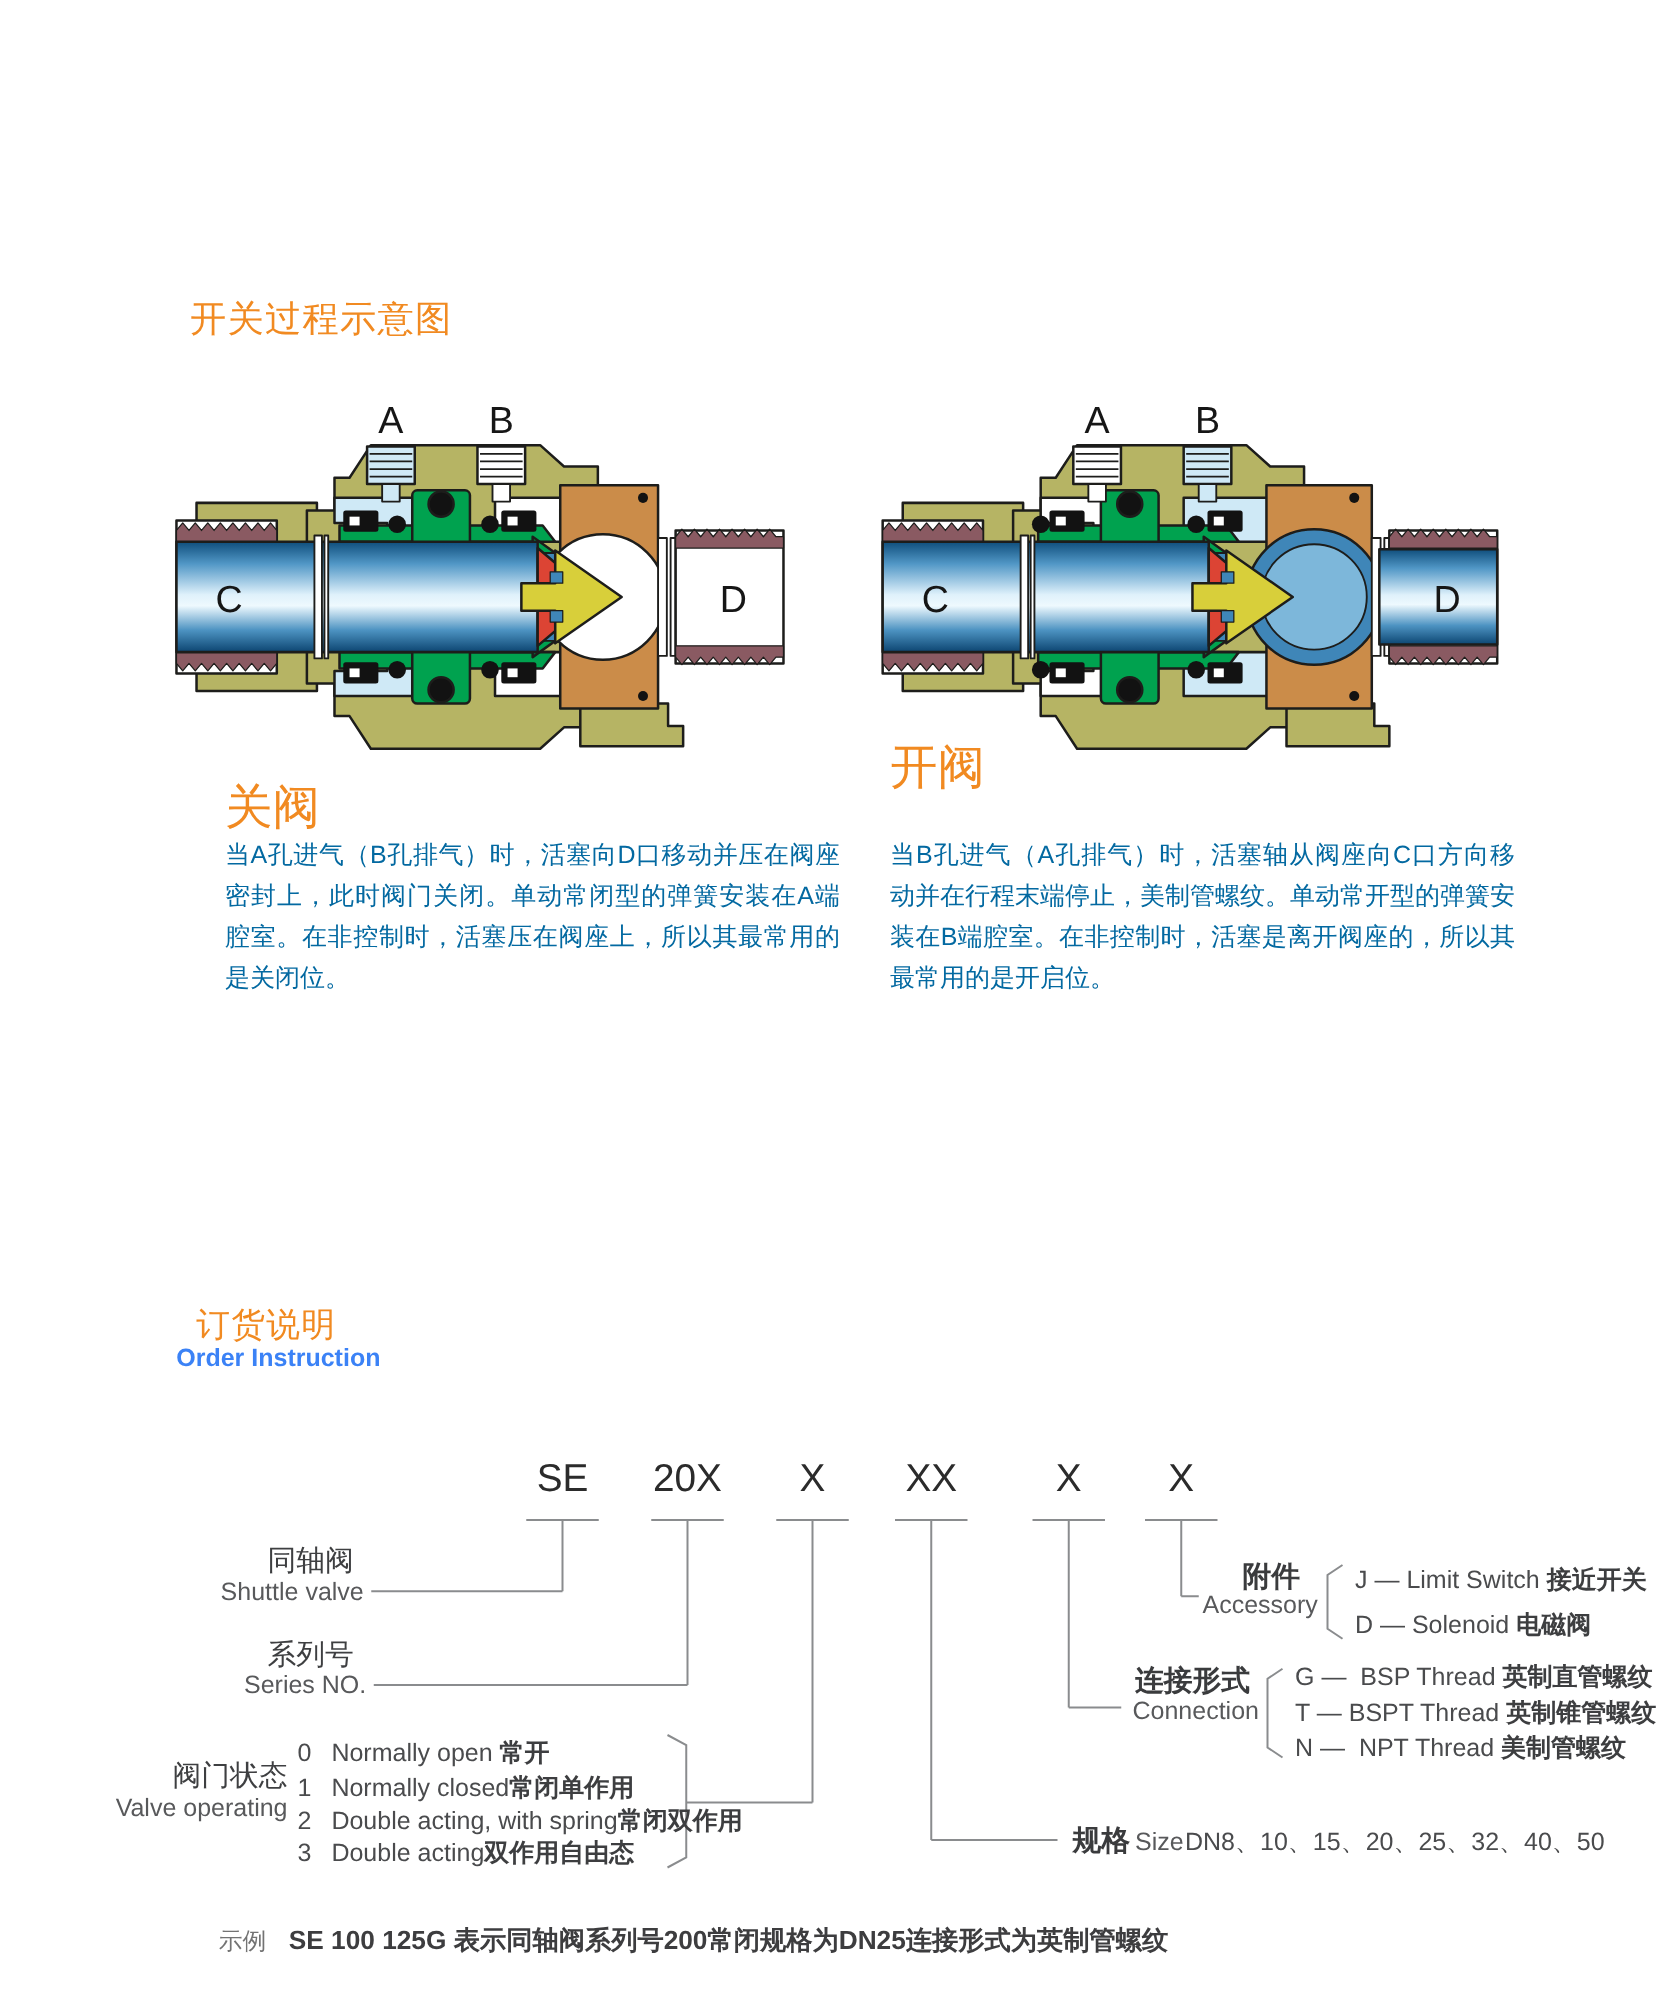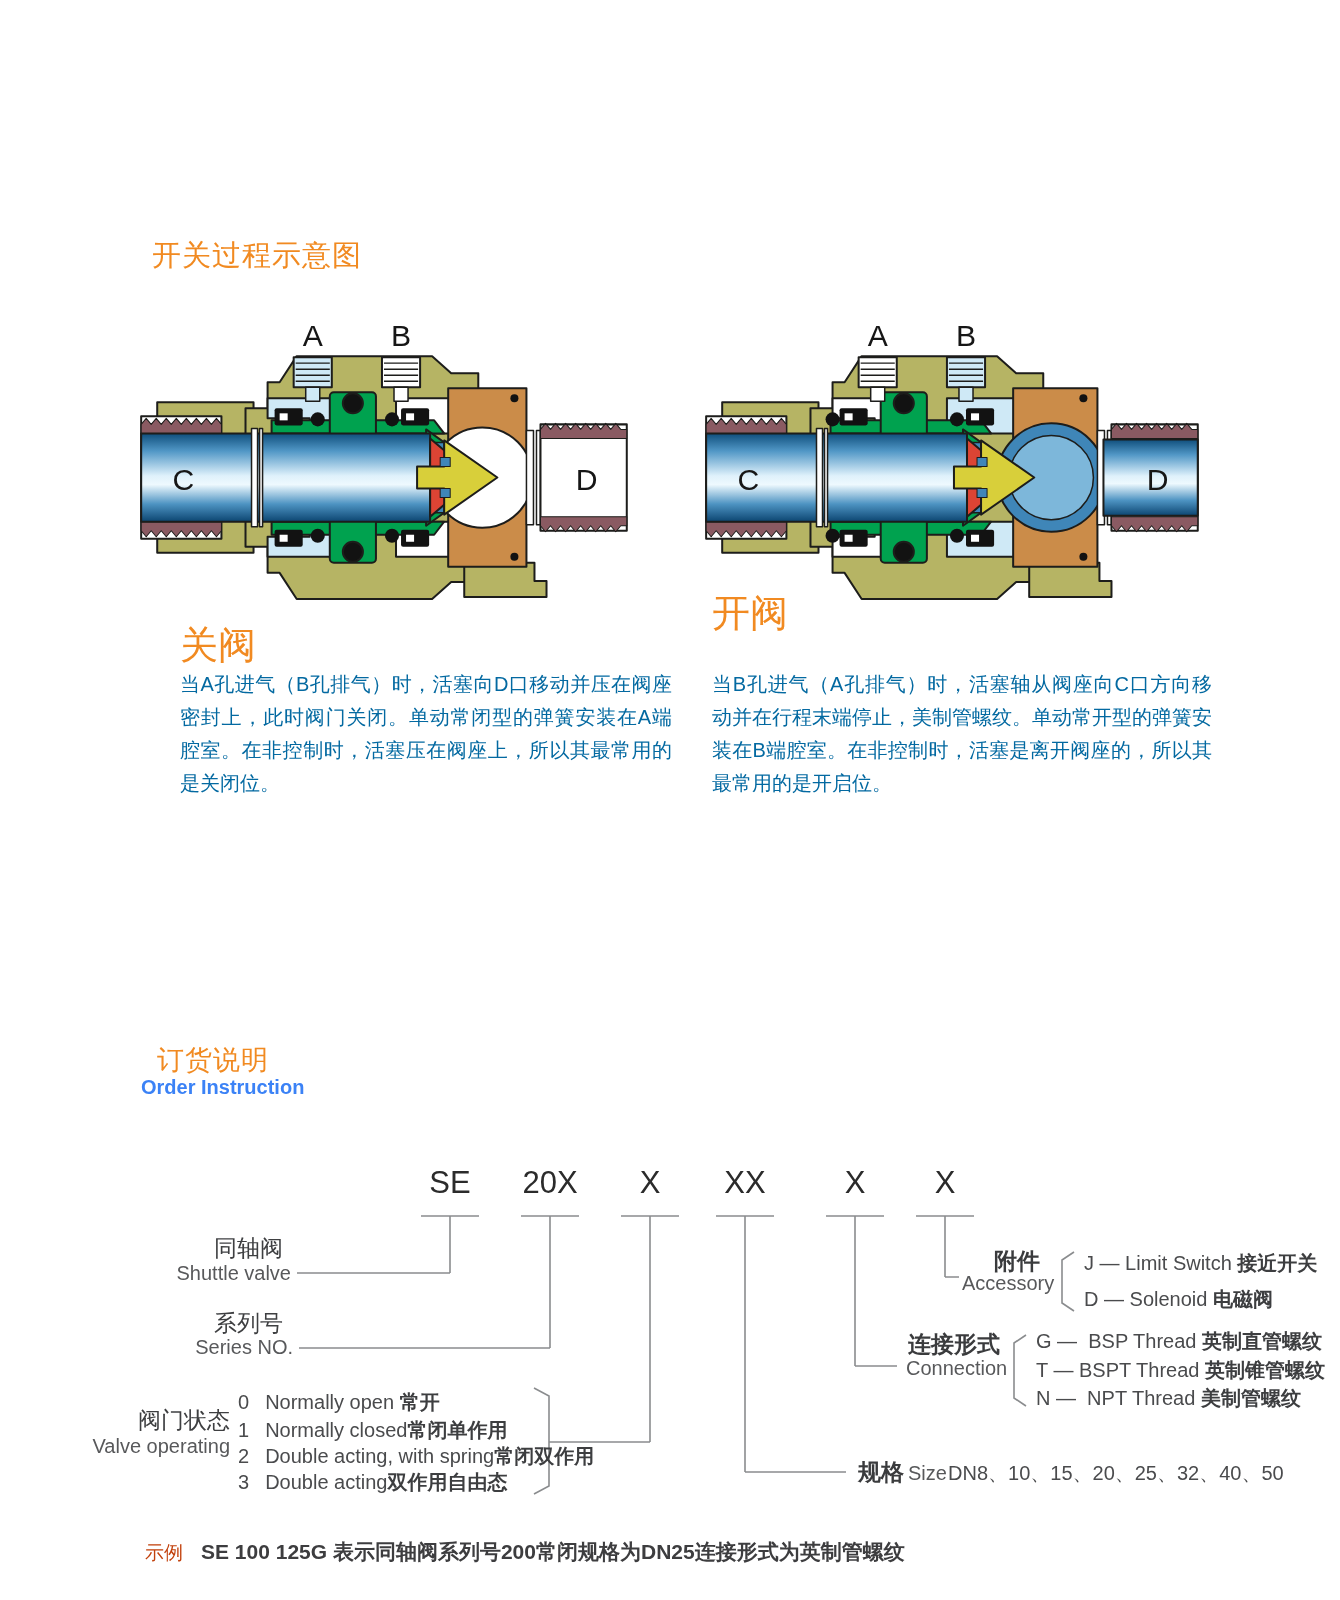--- a/index.html
+++ b/index.html
@@ -15,21 +15,21 @@
   .valve-caption{font-size:38px;color:#F18A21;}
   #caption-closed{left:180px;top:620px;}
   #caption-open{left:712px;top:588px;}
   .valve-desc{font-size:20px;line-height:33px;color:#0369a1;text-align:justify;}
   #desc-closed{left:180px;top:668px;width:492px;}
   #desc-open{left:712px;top:668px;width:500px;}
   #order-heading-zh{left:157px;top:1042px;font-size:27px;}
   #order-heading-en{left:141px;top:1076px;font-size:20px;font-weight:bold;color:#3b82f6;}
   #order-svg{left:0;top:1130px;}
   .example{left:145px;top:1538px;display:flex;align-items:baseline;gap:18px;font-size:21px;font-weight:600;color:#3d3d3f;}
-  .example .ex-label{font-size:19px;font-weight:400;color:#c2410c;}
+  .example .ex-label{font-size:19px;font-weight:400;color:#737373;margin-left:30px;}
   
   .code-txt{font-size:31px;fill:#2b2b2b;text-anchor:middle;}
   .lbl-zh{font-size:23px;fill:#3e3f41;}
   .lbl-zh-b{font-size:23px;fill:#3a3b3d;font-weight:bold;}
   .lbl-en{font-size:20px;fill:#58595b;}
   .optrow{font-size:20px;fill:#4a4b4d;white-space:pre;}
   .optrow .zh{font-weight:600;fill:#3d3e40;}
   .dline{stroke:#8a8c8e;stroke-width:1.6;fill:none;}
   
   .vl text{font-size:30px;fill:#161616;text-anchor:middle;font-weight:500;}

